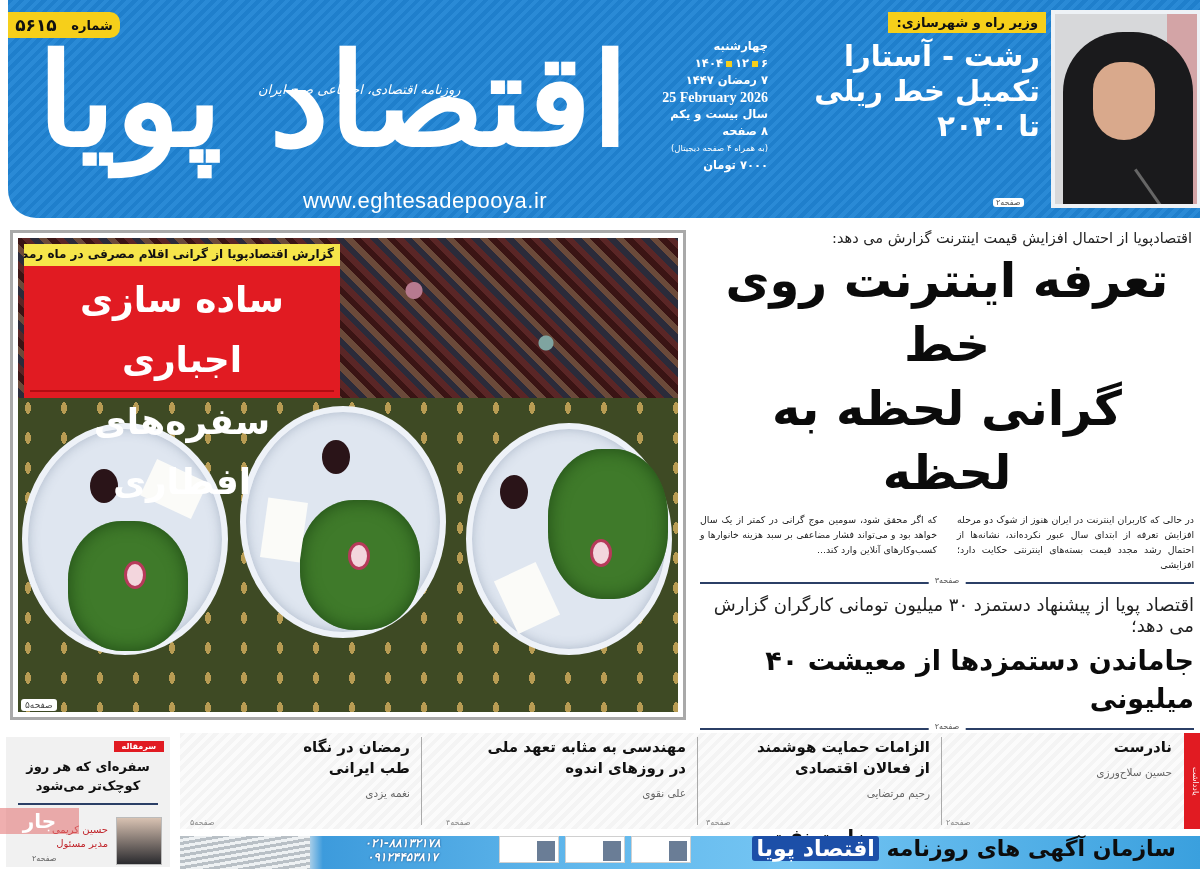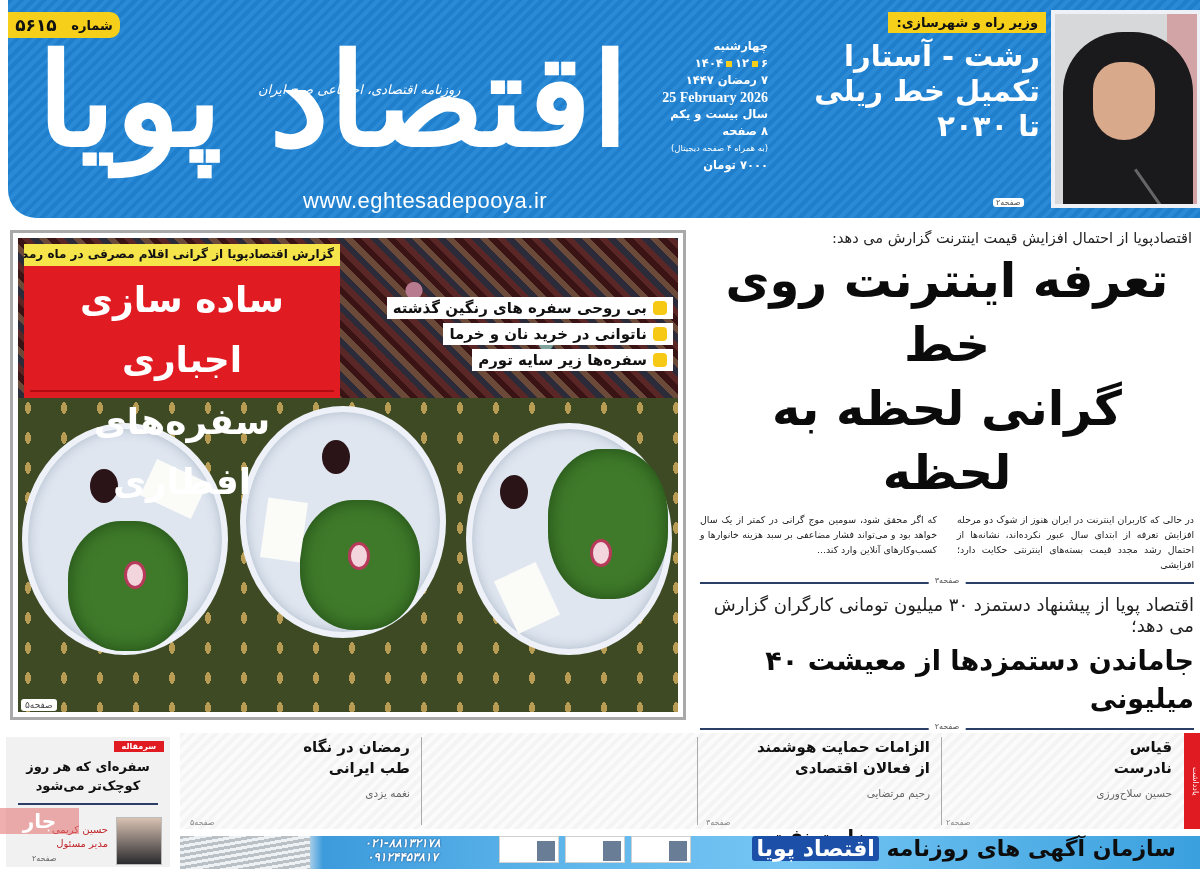--- a/index.html
+++ b/index.html
@@ -254,34 +254,20 @@
     </div>
   </div>
 
   <div class="feature-kicker">گزارش اقتصادپویا از گرانی اقلام مصرفی در ماه رمضان:</div>
   <div class="feature-title">
     <div>ساده سازی اجباری</div>
     <span class="sep"></span>
     <div>سفره‌های افطاری</div>
   </div>
 
-  <div class="bullets">
-    <div class="b">
-        <span class="dot"></span>
-        <span>بی روحی سفره های رنگین گذشته</span>
-      </div>
-    <div class="b">
-        <span class="dot"></span>
-        <span>ناتوانی در خرید نان و خرما</span>
-      </div>
-    <div class="b">
-        <span class="dot"></span>
-        <span>سفره‌ها زیر سایه تورم</span>
-      </div>
-  </div>
 
   <span class="page-ref">صفحه۵</span>
 </div>
 
 <div class="right-col">
   <div class="main-kicker">اقتصادپویا از احتمال افزایش قیمت اینترنت گزارش می دهد:</div>
   <div class="main-headline">
     <div>تعرفه اینترنت روی خط</div>
     <div>گرانی لحظه به لحظه</div>
   </div>
@@ -317,38 +303,45 @@
     </div>
   </div>
   <div class="rule-line" style="margin-top:0;"></div>
 </div>
 
 <div class="bottom-strip">
   <div class="opinion-tag">یادداشت</div>
 
   <div class="opinion" style="right:28px; width:226px;">
     <h4>
-      <div>قیاس</div>
       <div>نادرست</div>
     </h4>
     <div class="author">حسین سلاح‌ورزی</div>
     <span class="pg">صفحه۲</span>
   </div>
   <div class="opinion-sep" style="right:258px;"></div>
 
   <div class="opinion" style="right:270px; width:224px;">
     <h4>
       <div>الزامات حمایت هوشمند</div>
       <div>از فعالان اقتصادی</div>
     </h4>
     <div class="author">رحیم مرتضایی</div>
     <span class="pg">صفحه۳</span>
   </div>
   <div class="opinion-sep" style="right:502px;"></div>
 
+  <div class="opinion" style="right:514px; width:240px;">
+    <h4>
+      <div>مهندسی به مثابه تعهد ملی</div>
+      <div>در روزهای اندوه</div>
+    </h4>
+    <div class="author">علی نقوی</div>
+    <span class="pg">صفحه۴</span>
+  </div>
   <div class="opinion-sep" style="right:778px;"></div>
 
   <div class="opinion" style="right:790px; width:220px;">
     <h4>
       <div>رمضان در نگاه</div>
       <div>طب ایرانی</div>
     </h4>
     <div class="author">نغمه یزدی</div>
     <span class="pg">صفحه۵</span>
   </div>

